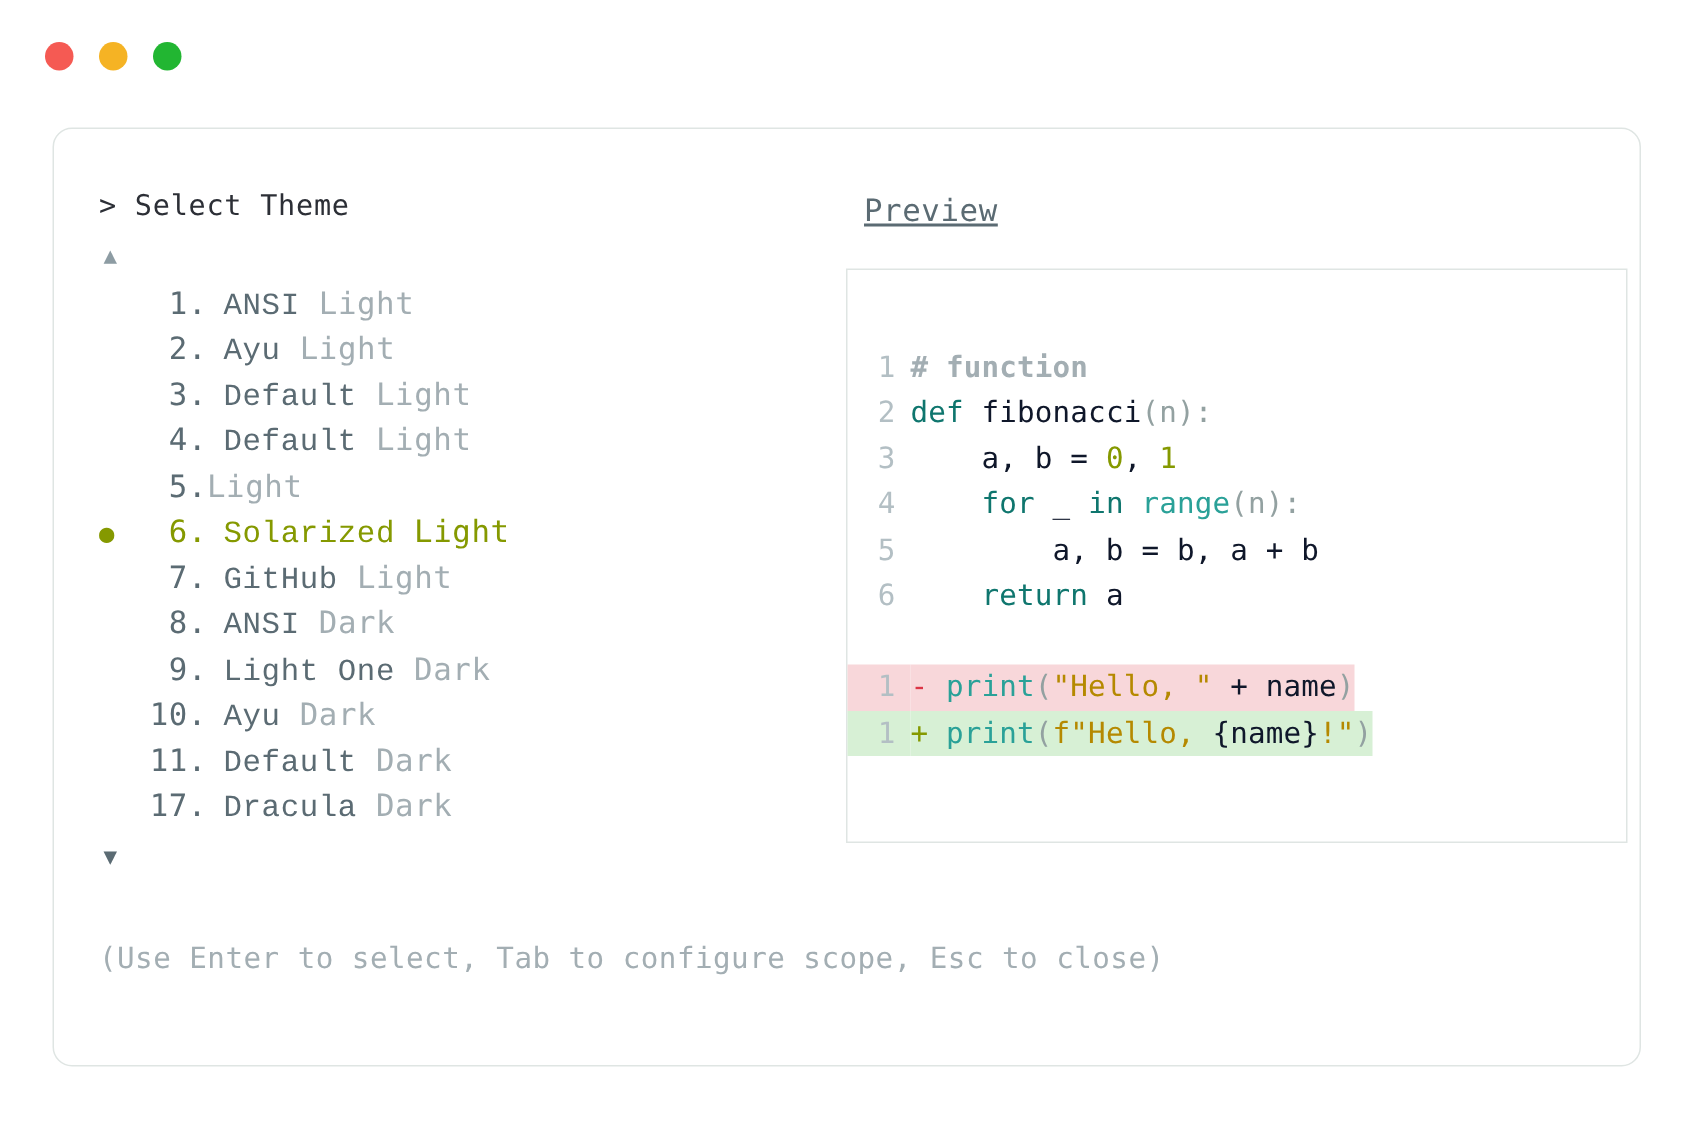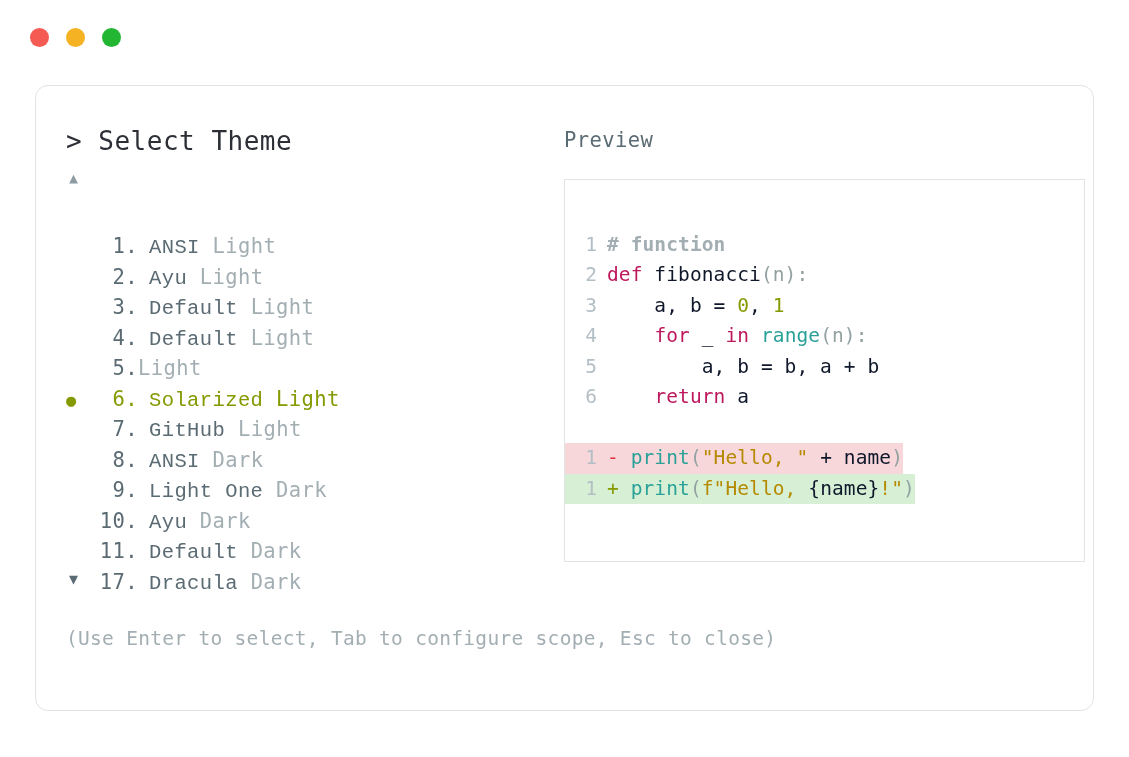--- a/index.html
+++ b/index.html
@@ -57,21 +57,21 @@
     align-items: flex-start;
   }
 
   
   .left-col {
     width: 470px;
     flex: 0 0 470px;
   }
 
   .prompt {
-    font-size: 26px;
+    font-size: 19px;
     color: #2c2f36;
     letter-spacing: 0.5px;
     white-space: pre;
     margin: 0 0 14px 0;
     line-height: 1.2;
   }
 
   .arrow {
     font-size: 15px;
     line-height: 1;
@@ -110,39 +110,39 @@
     color: #5b6b73;
   }
   .name-cell {
     margin-left: 11px;
     color: #5b6b73;
     font-family: Liberation Mono, monospace;
   }
   .variant-cell {
     margin-left: 0;
     color: #a3aeb3;
-    margin-top: 36px;
   }
   .theme-row.selected .num-cell,
   .theme-row.selected .name-cell,
   .theme-row.selected .variant-cell {
     color: #859900;
   }
 
   
   .right-col {
     flex: 1;
     padding-left: 28px;
   }
   .preview-label {
     font-size: 20.5px;
     color: #5b6b73;
     letter-spacing: 0.4px;
-    margin: 2px 0 26px 0;
+    margin: 2px 0 26px 12px;
     line-height: 1.2;
+    text-decoration: underline;
   }
   .preview-panel {
     box-sizing: border-box;
     width: 521px;
     height: 383px;
     border: 1.5px solid #dfe5e3;
     background: #ffffff;
     padding: 50px 0 0 0;
   }
 
@@ -175,21 +175,21 @@
   .diff-body { white-space: pre; display: inline-block; }
   .diff-del .diff-body { background: #f8d7da; }
   .diff-add .diff-body { background: #d7f0d5; }
   .diff-del .lineno { background: #f8d7da; }
   .diff-add .lineno { background: #d7f0d5; }
   .marker-del { color: #dc3545; }
   .marker-add { color: #859900; }
 
   
   .t-comment { color: #a3aeb3; font-weight: bold; }
-  .t-keyword { color: #be185d; text-align: right; }
+  .t-keyword { color: #0f766e; text-align: right; }
   .t-func    { color: #2aa198; }
   .t-num     { color: #859900; }
   .t-string  { color: #b58900; }
   .t-plain   { color: #0f172a; }
   .t-punct   { color: #93a1a1; }
 
   
   .footer-hint {
     position: absolute;
     left: 30px;

